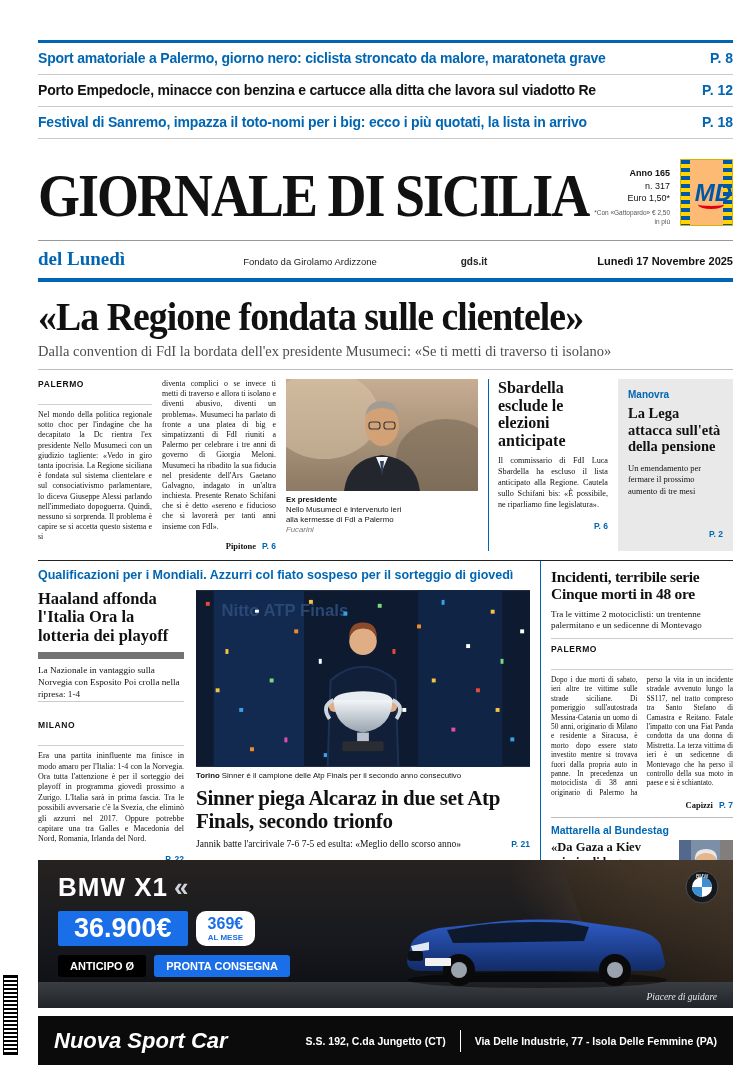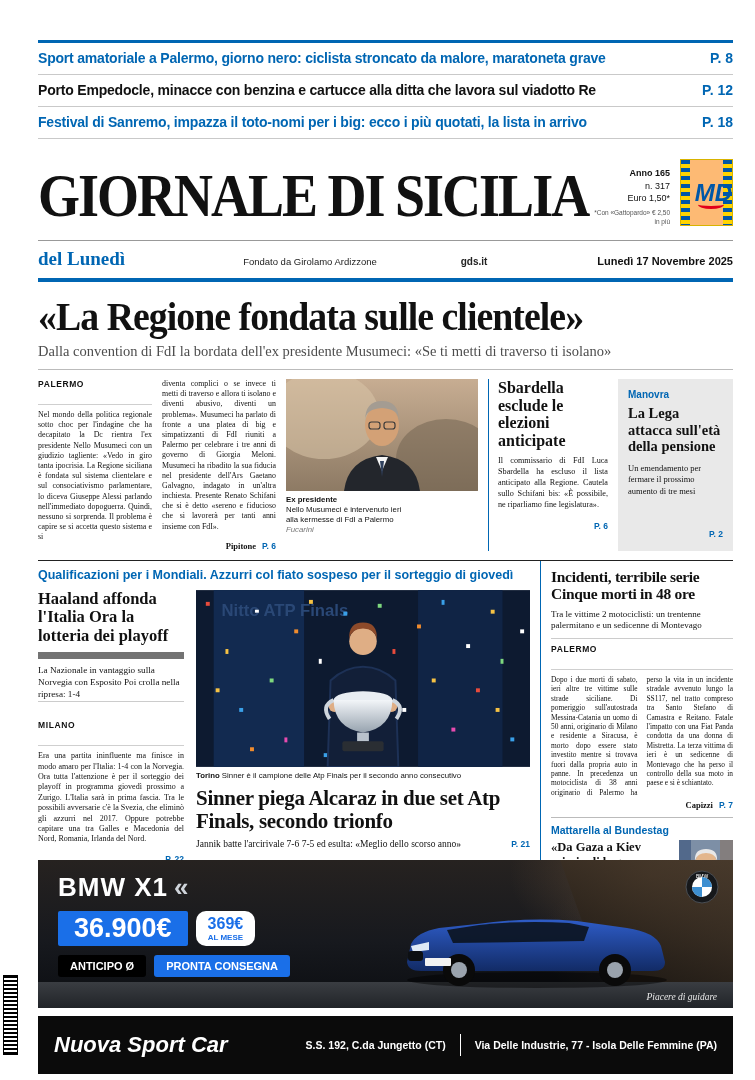--- a/index.html
+++ b/index.html
@@ -119,21 +119,21 @@
   .badges-row{ display:flex; gap:8px; margin-top:9px; }
   .badge-dark{ background:#000; padding:5px 12px; font:bold 11px "Liberation Sans", sans-serif; border-radius:3px; }
   .badge-blue{ background:var(--adblue); padding:5px 12px; font:bold 11px "Liberation Sans", sans-serif; border-radius:3px; }
   .ad-roundel{ position:absolute; right:14px; top:10px; z-index:3; }
   .ad-tagline{ position:absolute; right:16px; bottom:6px; z-index:3;
     font:italic 9.5px "Liberation Serif", serif; color:#e8e8e8; }
   .ad-car{ position:absolute; right:46px; bottom:14px; z-index:2; }
 
   
   .dealer{ background:#0b0b0b; color:#fff; display:flex; align-items:center;
-    margin-top:8px; height:58px; padding:0 16px; gap:14px; }
+    margin-top:8px; height:49px; padding:0 16px; gap:14px; }
   .dealer-name{ font:bold italic 22px "Liberation Sans", sans-serif; margin-right:auto; }
   .dealer-addr{ font:bold 10.5px "Liberation Sans", sans-serif; }
   .dealer-sep{ width:1px; height:22px; background:#fff; }
 
   .barcode{ position:absolute; left:3px; top:935px; width:15px; height:80px;
     background:repeating-linear-gradient(180deg,#000 0 2px,#fff 2px 4px); border:1px solid #000; }
 </style>
 </head>
 <body>
 

